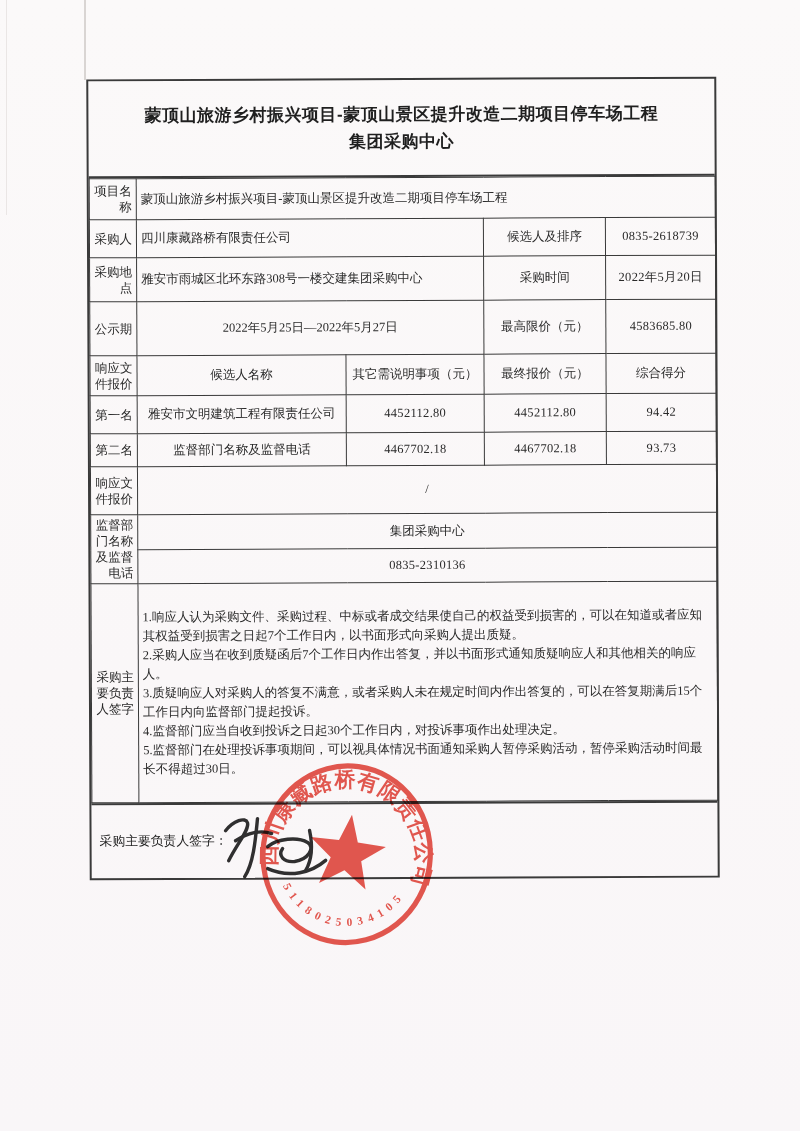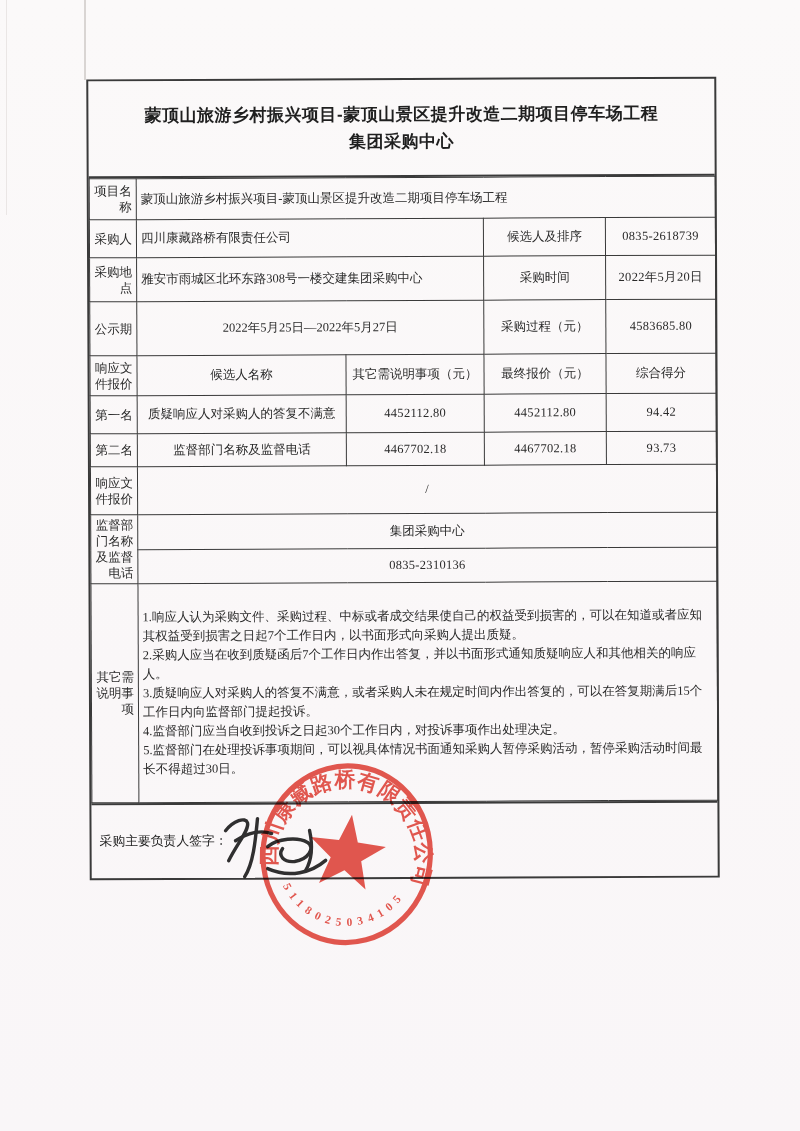--- a/index.html
+++ b/index.html
@@ -105,33 +105,33 @@
       </tr>
       <tr class="r3">
         <td class="lbl">采购地点</td>
         <td class="lft" colspan="2">雅安市雨城区北环东路308号一楼交建集团采购中心</td>
         <td class="ctr">采购时间</td>
         <td class="num">2022年5月20日</td>
       </tr>
       <tr class="r4">
         <td class="lbl">公示期</td>
         <td class="ctr" colspan="2">2022年5月25日—2022年5月27日</td>
-        <td class="ctr">采购过程（元）</td>
+        <td class="ctr">最高限价（元）</td>
         <td class="num">4583685.80</td>
       </tr>
       <tr class="r5">
         <td class="lbl">响应文件报价</td>
         <td class="ctr">候选人名称</td>
         <td class="ctr">其它需说明事项（元）</td>
         <td class="ctr">最终报价（元）</td>
         <td class="ctr">综合得分</td>
       </tr>
       <tr class="r6">
         <td class="lbl">第一名</td>
-        <td class="ctr">质疑响应人对采购人的答复不满意</td>
+        <td class="ctr">雅安市文明建筑工程有限责任公司</td>
         <td class="num">4452112.80</td>
         <td class="num">4452112.80</td>
         <td class="num">94.42</td>
       </tr>
       <tr class="r7">
         <td class="lbl">第二名</td>
         <td class="ctr">监督部门名称及监督电话</td>
         <td class="num">4467702.18</td>
         <td class="num">4467702.18</td>
         <td class="num">93.73</td>
@@ -141,21 +141,21 @@
         <td class="ctr" colspan="4">/</td>
       </tr>
       <tr class="r9a">
         <td class="lbl" rowspan="2">监督部门名称及监督电话</td>
         <td class="ctr" colspan="4">集团采购中心</td>
       </tr>
       <tr class="r9b">
         <td class="num" colspan="4">0835-2310136</td>
       </tr>
       <tr class="r10">
-        <td class="lbl">其它需说明事项</td>
+        <td class="lbl">采购主要负责人签字</td>
         <td class="notice" colspan="4">
           <div>1.响应人认为采购文件、采购过程、中标或者成交结果使自己的权益受到损害的，可以在知道或者应知其权益受到损害之日起7个工作日内，以书面形式向采购人提出质疑。</div>
           <div>2.采购人应当在收到质疑函后7个工作日内作出答复，并以书面形式通知质疑响应人和其他相关的响应人。</div>
           <div>3.质疑响应人对采购人的答复不满意，或者采购人未在规定时间内作出答复的，可以在答复期满后15个工作日内向监督部门提起投诉。</div>
           <div>4.监督部门应当自收到投诉之日起30个工作日内，对投诉事项作出处理决定。</div>
           <div>5.监督部门在处理投诉事项期间，可以视具体情况书面通知采购人暂停采购活动，暂停采购活动时间最长不得超过30日。</div>
         </td>
       </tr>
     </tbody>
       </table>

